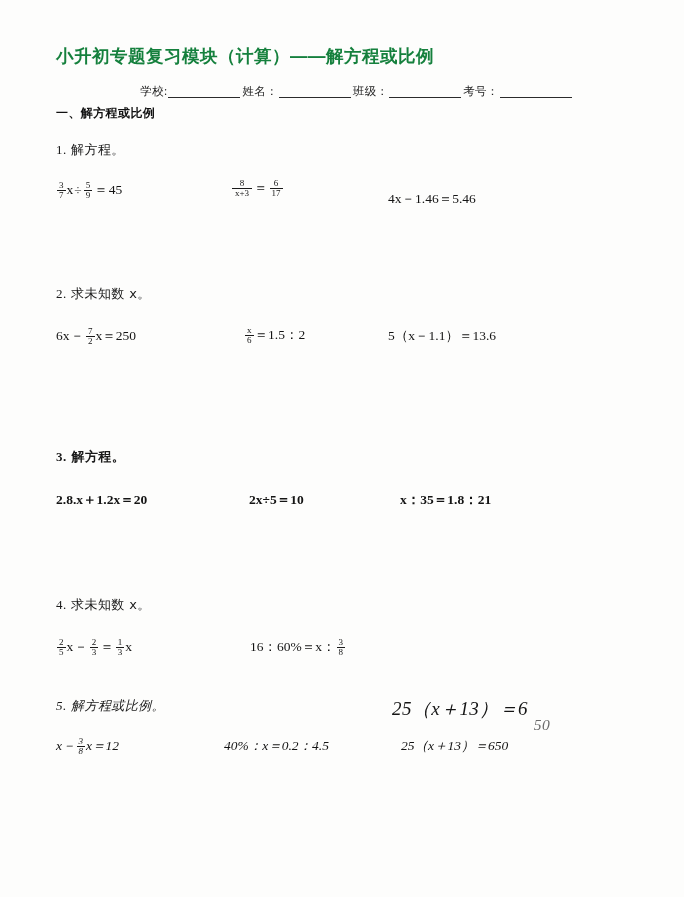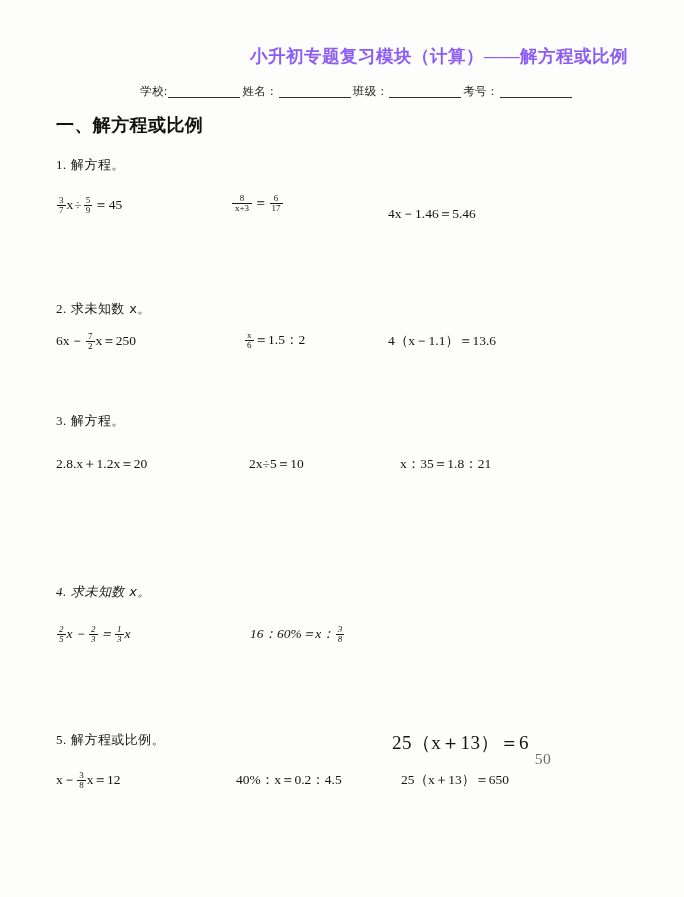--- a/index.html
+++ b/index.html
@@ -21,27 +21,27 @@
   .page {
     position: relative;
     width: 684px;
     height: 897px;
     box-sizing: border-box;
     padding: 0 56px;
   }
 
   
   .title {
-    text-align: right;
+    text-align: left;
     font-weight: bold;
     font-size: 17.5px;
     letter-spacing: 0.5px;
     margin-top: 44px;
-    color: #8b5cf6;
-    font-family: Liberation Serif, serif;
+    color: #15803d;
+    font-family: Liberation Sans, sans-serif;
     white-space: nowrap;
   }
 
   
   .info-line {
     margin-top: 16px;
     font-size: 11.5px;
     color: #222;
     display: flex;
     justify-content: center;
@@ -61,22 +61,22 @@
   .info-rule {
     display: inline-block;
     width: 72px;
     border-bottom: 1px solid #2b2b2b;
     height: 11px;
     margin: 0 2px 1px 1px;
   }
 
   
   .section-heading {
-    margin-top: 14px;
-    font-size: 18px;
+    margin-top: 6px;
+    font-size: 12px;
     font-weight: bold;
     color: #111;
     font-family: "DejaVu Sans", "Liberation Sans", sans-serif;
     letter-spacing: 0.4px;
   }
 
   
   .group { position: relative; }
   .group-label {
     font-size: 13px;
@@ -100,26 +100,26 @@
     color: #141414;
     font-family: "Liberation Serif", "DejaVu Serif", serif;
     line-height: 1;
     top: 0;
   }
 
   
   .g1 { margin-top: 19px; }
   .g1 .row { margin-top: 16px; }
   .g2 { margin-top: 76px; }
-  .g2 .row { margin-top: 8px; }
-  .g3 { margin-top: 52px; }
+  .g2 .row { margin-top: 18px; }
+  .g3 { margin-top: 93px; font-weight: bold; }
   .g3 .row { margin-top: 20px; text-align: center; }
-  .g4 { margin-top: 99px; font-style: italic; }
+  .g4 { margin-top: 76px; }
   .g4 .row { margin-top: 18px; }
-  .g5 { margin-top: 78px; }
+  .g5 { margin-top: 31px; font-style: italic; }
   .g5 .row { margin-top: 16px; }
 
   
   .frac {
     display: inline-flex;
     flex-direction: column;
     align-items: center;
     vertical-align: middle;
     font-size: 9px;
     line-height: 1.02;
@@ -237,21 +237,21 @@
           </span><span>x＝250</span>
       </span>
 
       <span class="expr" style="left:188px; top:5px;">
         <span class="frac">
             <span class="num">x</span>
             <span class="den">6</span>
           </span><span>＝1.5：2</span>
       </span>
 
-      <span class="expr" style="left:332px; top:8px;">4（x－1.1）＝13.6</span>
+      <span class="expr" style="left:332px; top:8px;">5（x－1.1）＝13.6</span>
     </div>
   </div>
 
   <div class="group g3">
     <div class="group-label">
       <span class="num">3.</span>
       <span>解方程。</span>
     </div>
 
     <div class="row">
@@ -304,18 +304,18 @@
 
     <div class="row">
 
       <span class="expr" style="left:0px; top:6px;">
         <span>x－</span><span class="frac">
             <span class="num">3</span>
             <span class="den">8</span>
           </span><span>x＝12</span>
       </span>
 
-      <span class="expr" style="left:180px; top:8px;">40%：x＝0.2：4.5</span>
+      <span class="expr" style="left:168px; top:8px;">40%：x＝0.2：4.5</span>
       <span class="expr" style="left:345px; top:8px;">25（x＋13）＝650</span>
     </div>
   </div>
 
 </div>
 
 </body></html>

